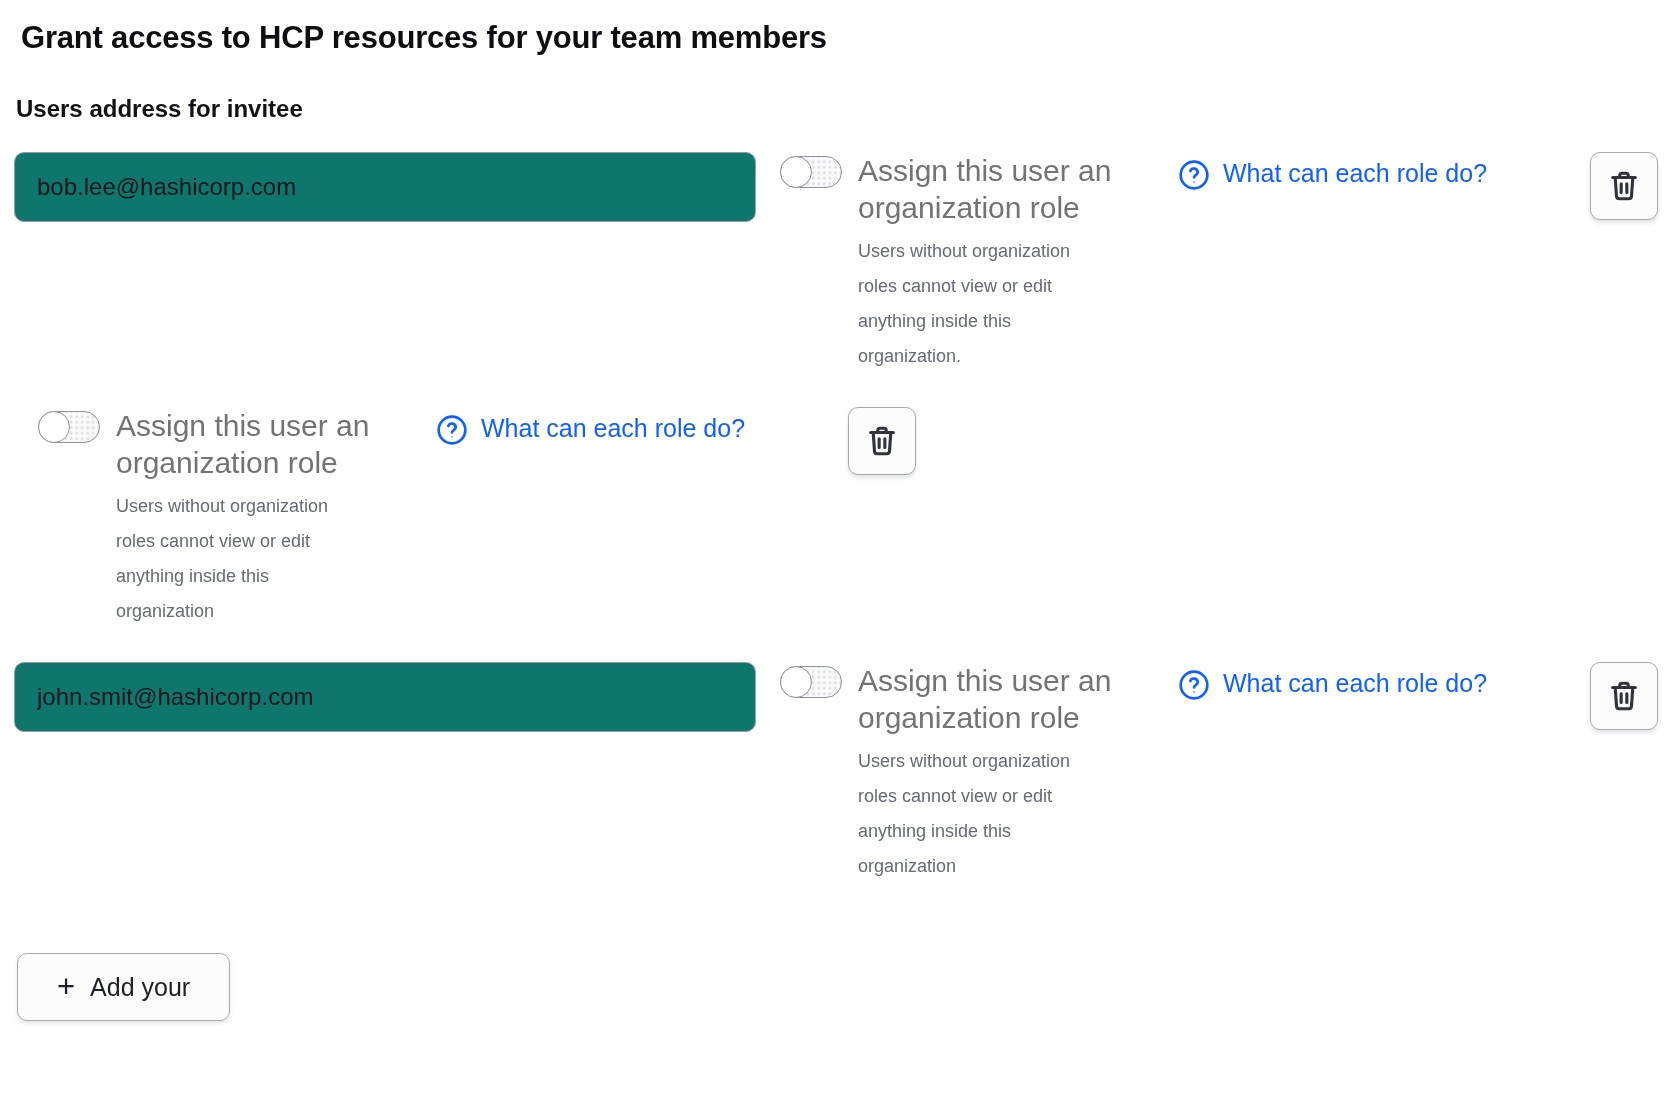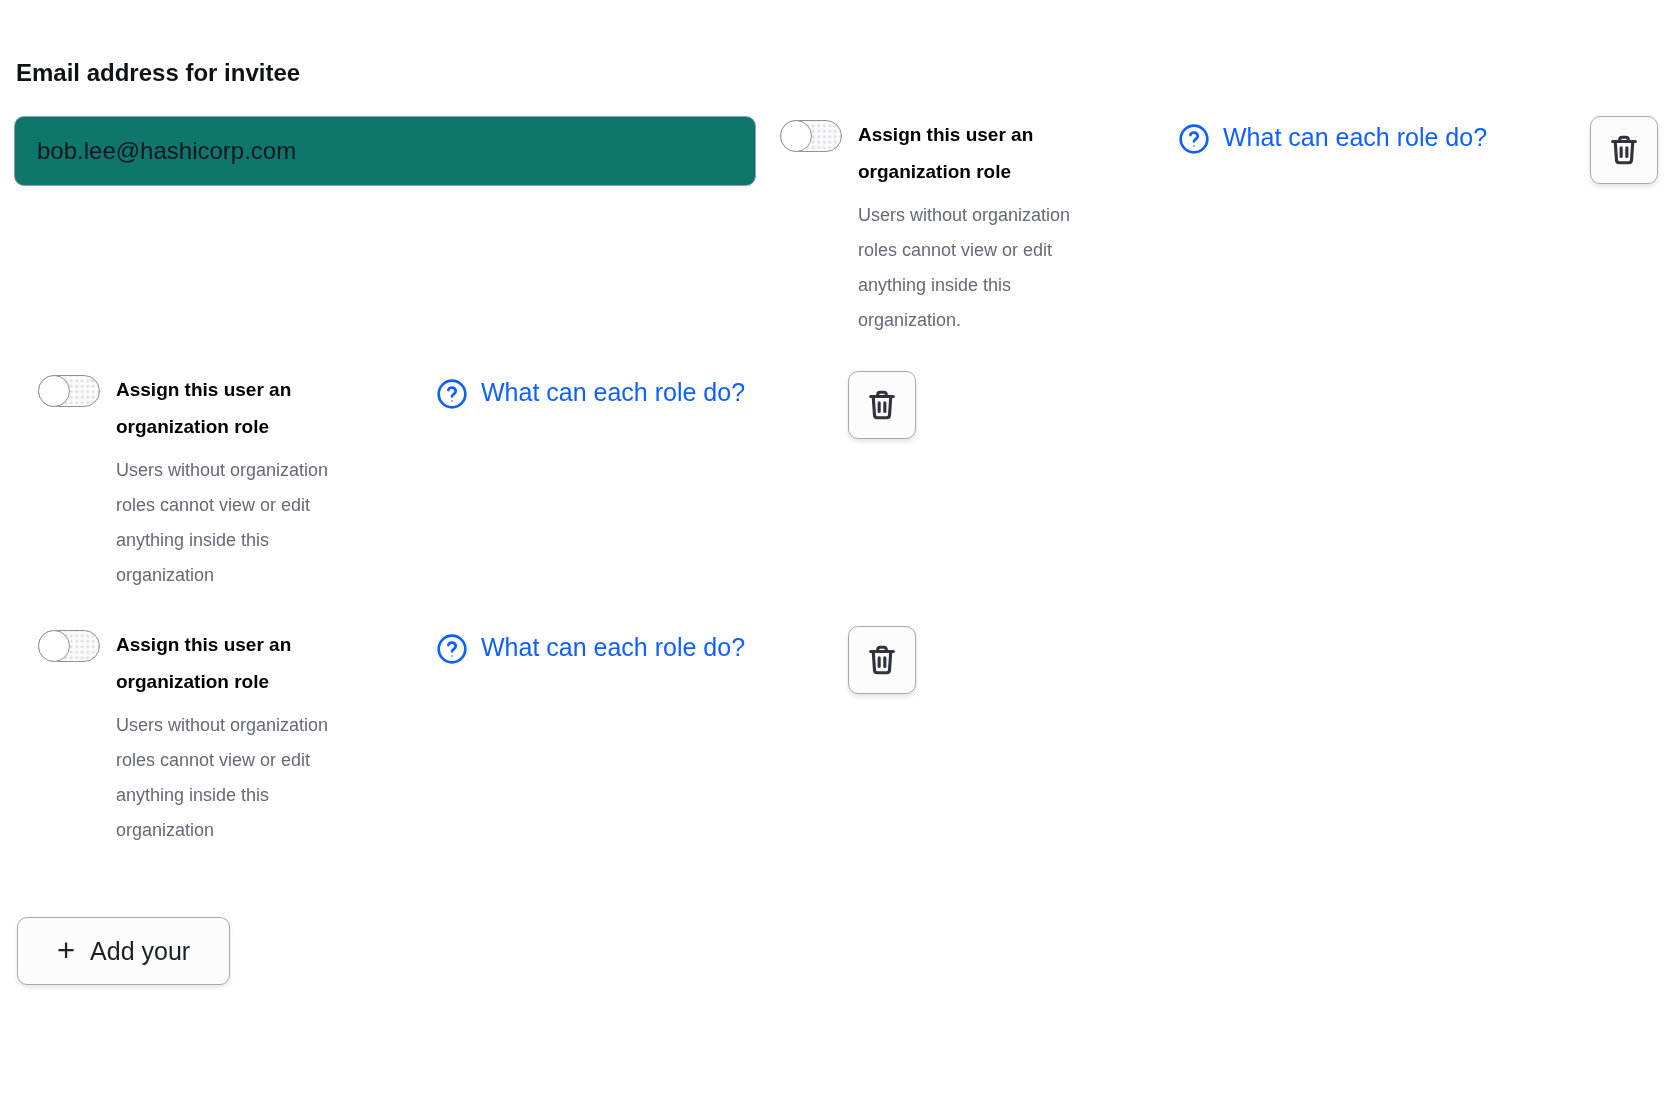--- a/index.html
+++ b/index.html
@@ -71,24 +71,24 @@
     top: -1.5px;
     width: 32px;
     height: 32px;
     border: 1.5px solid #8e929d;
     border-radius: 50%;
     background: #ffffff;
   }
 
   .role-col { margin-left: 16px; width: 265px; flex: none; }
   .role-label {
-    font-size: 19px;
-    font-weight: 700;
+    font-size: 30px;
+    font-weight: 400;
     line-height: 37px;
-    color: #000000;
+    color: #737373;
   }
   .role-helper {
     margin-top: 8px;
     width: 240px;
     font-size: 18px;
     line-height: 35px;
     color: #656a76;
   }
 
   .link-col {
@@ -147,22 +147,23 @@
     line-height: 1;
     color: #1d1f26;
     transform: translateY(-1px);
   }
 </style>
 </head>
 <body>
 
 <div class="container">
 
-
-  <div class="email-label">Email address for invitee</div>
+  <h1 class="page-title">Grant access to HCP resources for your team members</h1>
+
+  <div class="email-label">Users address for invitee</div>
 
   <div class="rows">
 
     <div class="invite-row">
       <input class="email-input" type="text" value="bob.lee@hashicorp.com" style="">
       <div class="toggle">
         <div class="knob"></div>
       </div>
       <div class="role-col">
         <div class="role-label">Assign this user an organization role</div>
@@ -208,20 +209,21 @@
           <path d="M4 6h16"></path>
           <path d="M9 6V4.6A1.6 1.6 0 0 1 10.6 3h2.8A1.6 1.6 0 0 1 15 4.6V6"></path>
           <path d="M5.8 6l.9 13.2A1.9 1.9 0 0 0 8.6 21h6.8a1.9 1.9 0 0 0 1.9-1.8L18.2 6"></path>
           <path d="M10 10.5v6"></path>
           <path d="M14 10.5v6"></path>
         </svg>
       </button>
     </div>
 
     <div class="invite-row">
+      <input class="email-input" type="text" value="john.smit@hashicorp.com" style="">
       <div class="toggle">
         <div class="knob"></div>
       </div>
       <div class="role-col">
         <div class="role-label">Assign this user an organization role</div>
         <div class="role-helper">Users without organization roles cannot view or edit anything inside this organization</div>
       </div>
       <div class="link-col">
         <svg class="help-icon" viewBox="0 0 24 24" fill="none" stroke="#1060ff" stroke-width="2" stroke-linecap="round" stroke-linejoin="round">
           <circle cx="12" cy="12" r="10"></circle>

